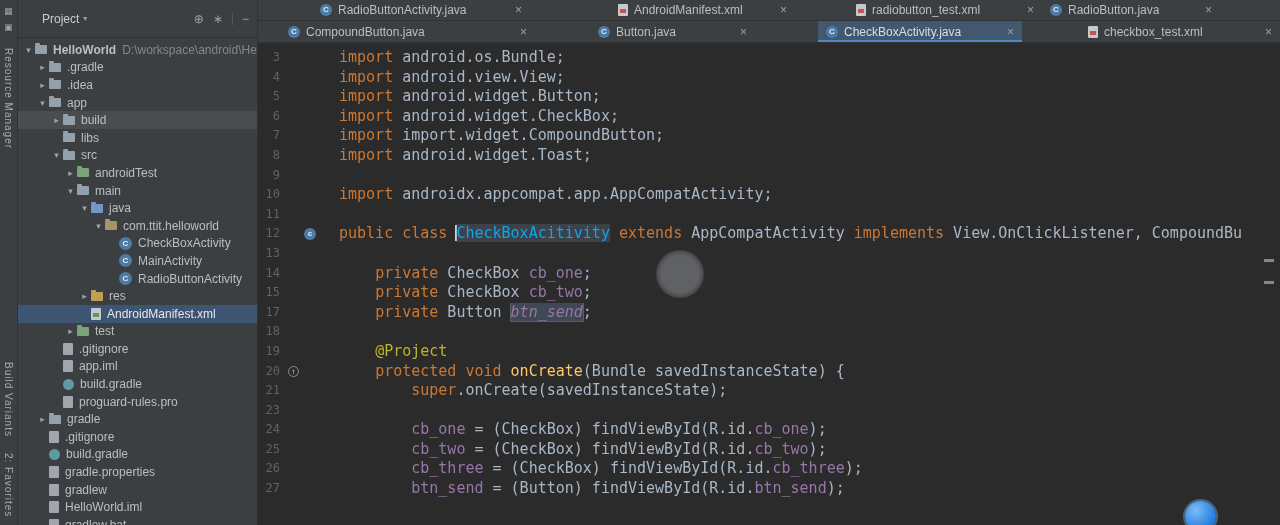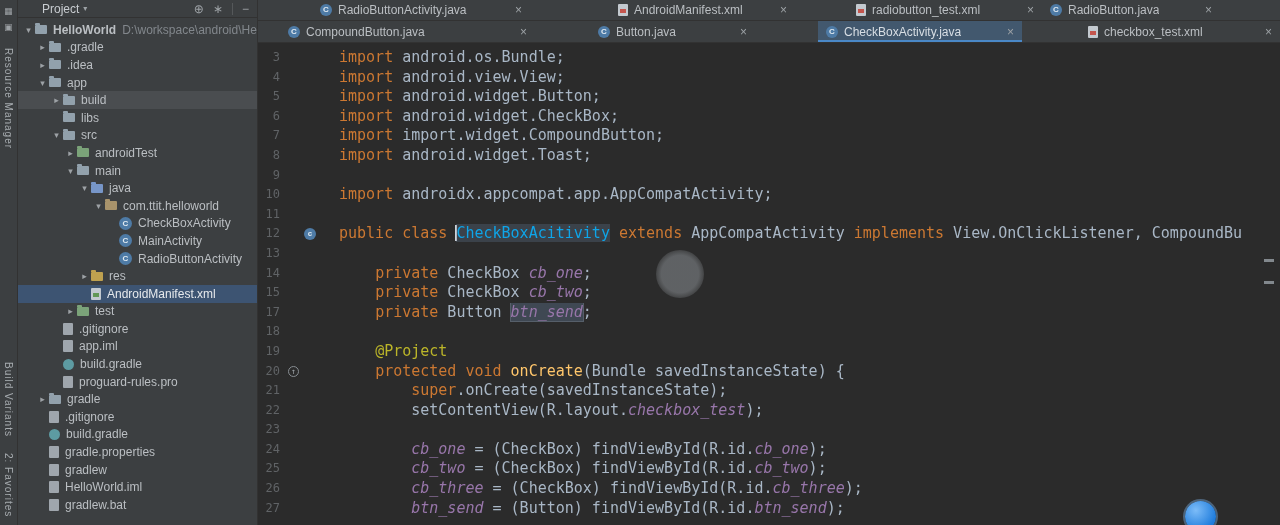--- a/index.html
+++ b/index.html
@@ -11,21 +11,21 @@
   .strip{width:18px;flex:none;background:#3c3f41;border-right:1px solid #323232;display:flex;flex-direction:column;align-items:center;overflow:hidden}
   .strip-icon{color:#9da2a6;font-size:9px;line-height:1;margin-top:7px}
   .vlabel{writing-mode:vertical-rl;font-size:10px;color:#a7acb0;letter-spacing:1px;white-space:nowrap}
   .vlabel.top{margin-top:16px}
   .vspacer{flex:1}
   .vlabel.mid{margin-bottom:16px}
   .vlabel.bottom{margin-bottom:8px}
 
   
   .panel{width:240px;flex:none;background:#3c3f41;border-right:1px solid #323232;display:flex;flex-direction:column;font-size:12px;color:#bbbfc3;overflow:hidden}
-  .panel-header{height:18px;flex:none;display:flex;align-items:center;padding:0 8px 0 24px;border-bottom:1px solid #323232}
+  .panel-header{height:38px;flex:none;display:flex;align-items:center;padding:0 8px 0 24px;border-bottom:1px solid #323232}
   .ph-title{color:#c8ccd0}
   .ph-caret{font-size:8px;color:#9da2a6;margin-left:4px}
   .ph-spacer{flex:1}
   .ph-icon{color:#9da2a6;font-size:12px;line-height:1;margin-left:9px}
   .ph-divider{width:1px;height:12px;background:#55585a;margin-left:9px}
   .tree{flex:1;overflow:hidden;padding-top:3px}
   .tree-row{height:17.6px;display:flex;align-items:center;white-space:nowrap;overflow:hidden}
   .tree-row.selected{background:var(--selection-bg);color:#e6e9ec}
   .tree-row.hover{background:var(--hover-bg)}
   .chevron{width:13px;flex:none;text-align:center;font-size:9px;color:#9da2a6}
@@ -71,21 +71,21 @@
   
   .code-area{flex:1;min-height:0;background:#2b2b2b;overflow:hidden;padding-top:5px;font-family:"DejaVu Sans Mono",monospace;font-size:15px;line-height:19.6px;position:relative}
   .code-line{display:flex;height:19.6px}
   .ln{width:22px;flex:none;text-align:right;color:var(--line-number);font-size:12px;line-height:19.6px}
   .gico{width:52px;flex:none;position:relative}
   .gclass{position:absolute;left:24px;top:4px;width:12px;height:12px;border-radius:50%;background:#4e7ba6;color:#dfe9f0;font:bold 8px/12px "Liberation Sans",sans-serif;text-align:center}
   .goverride{position:absolute;left:8px;top:4px;width:11px;height:11px;border-radius:50%;border:1px solid #878d92;color:#a2a8ad;font-size:8px;line-height:10px;text-align:center}
   .ct{flex:1;min-width:0;overflow:hidden;white-space:pre;padding-left:7px}
   .seg-kw{color:var(--kw)}
   .seg-pl{color:var(--plain)}
-  .seg-fld{color:var(--field);font-style:italic}
+  .seg-fld{color:var(--field);}
   .seg-fldhl{color:var(--field);font-style:italic;background:rgba(96,118,145,.4);box-shadow:0 0 0 1px rgba(140,160,185,.45)}
   .seg-ann{color:var(--annotation)}
   .seg-mth{color:var(--method)}
   .seg-hl{color:#0ea5e9;background:rgba(96,118,145,.3)}
   .caret{display:inline-block;width:2px;height:16px;background:#ced3d8;margin:0 -1px;vertical-align:-3px}
 
   
   .click-halo{position:absolute;left:656px;top:250px;width:48px;height:48px;border-radius:50%;background:radial-gradient(circle,rgba(205,213,221,.32) 0%,rgba(205,213,221,.32) 55%,rgba(205,213,221,.10) 75%,transparent 80%);pointer-events:none}
   .scroll-mark{position:absolute;left:1264px;width:10px;height:3px;background:#99a0a6;opacity:.8}
   .m1{top:259px}.m2{top:281px}
@@ -394,25 +394,20 @@
             <span class="goverride">↑</span>
           </span>
           <span class="ct"><span class="seg-pl">    </span><span class="seg-kw">protected</span><span class="seg-pl"> </span><span class="seg-kw">void</span><span class="seg-pl"> </span><span class="seg-mth">onCreate</span><span class="seg-pl">(Bundle savedInstanceState) {</span></span>
         </div>
         <div class="code-line">
           <span class="ln">21</span>
           <span class="gico"></span>
           <span class="ct"><span class="seg-pl">        </span><span class="seg-kw">super</span><span class="seg-pl">.onCreate(savedInstanceState);</span></span>
         </div>
         <div class="code-line">
-          <span class="ln">22</span>
-          <span class="gico"></span>
-          <span class="ct"><span class="seg-pl">        setContentView(R.layout.</span><span class="seg-fld">checkbox_test</span><span class="seg-pl">);</span></span>
-        </div>
-        <div class="code-line">
           <span class="ln">23</span>
           <span class="gico"></span>
           <span class="ct"></span>
         </div>
         <div class="code-line">
           <span class="ln">24</span>
           <span class="gico"></span>
           <span class="ct"><span class="seg-pl">        </span><span class="seg-fld">cb_one</span><span class="seg-pl"> = (CheckBox) findViewById(R.id.</span><span class="seg-fld">cb_one</span><span class="seg-pl">);</span></span>
         </div>
         <div class="code-line">

